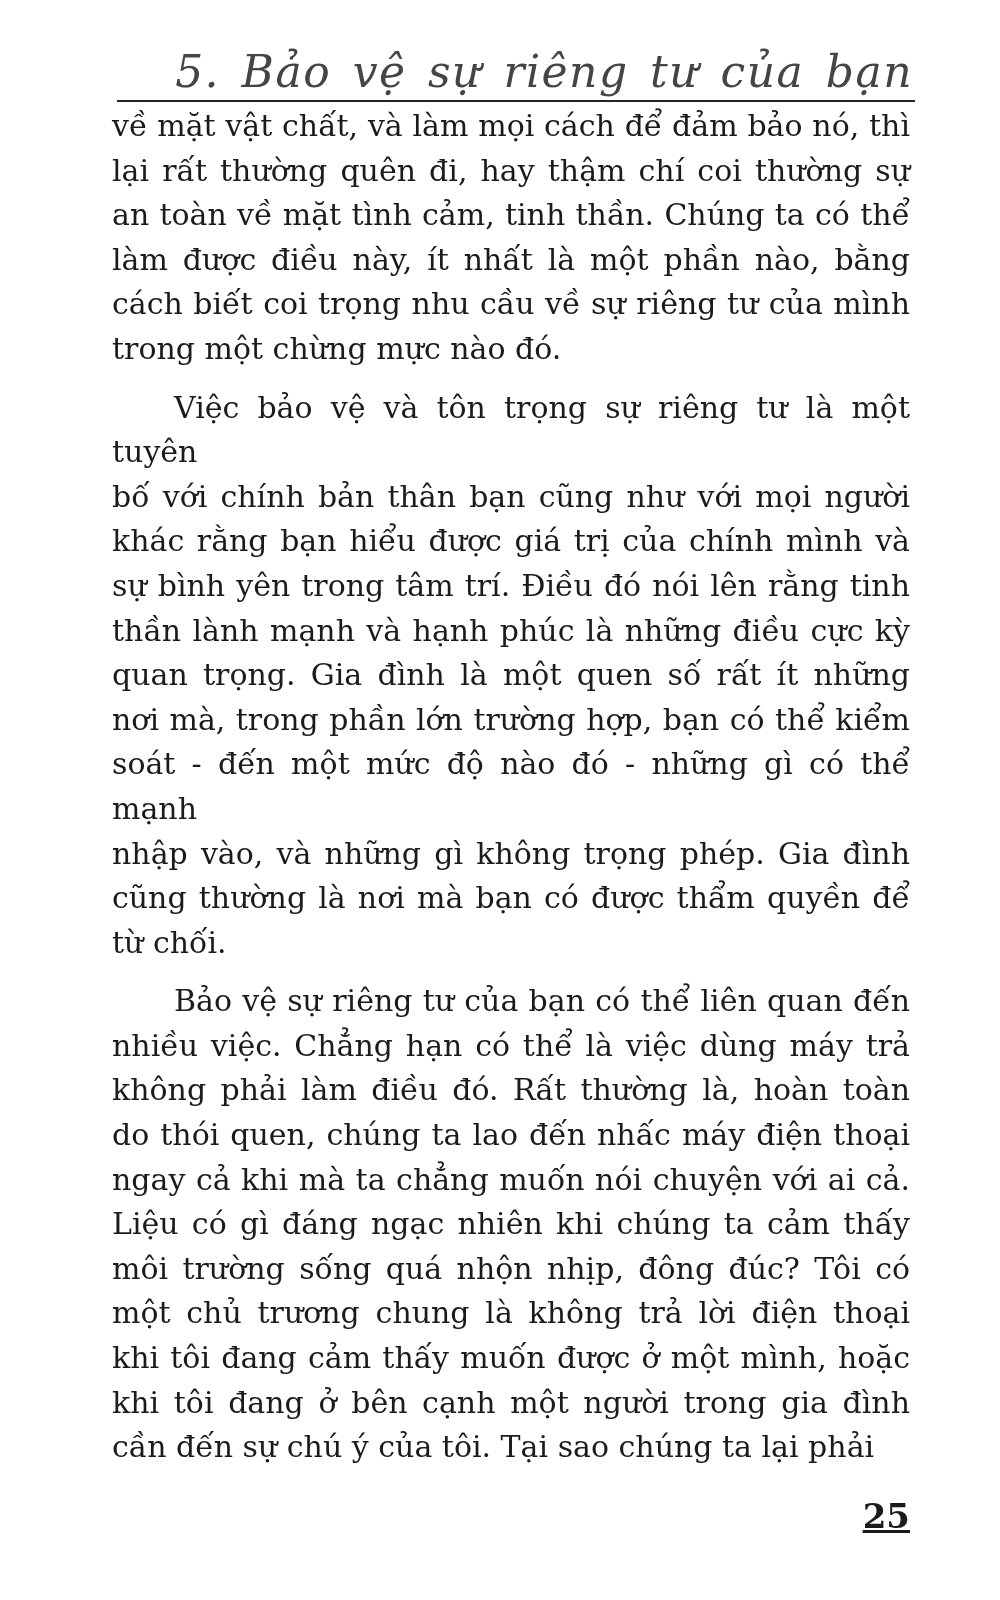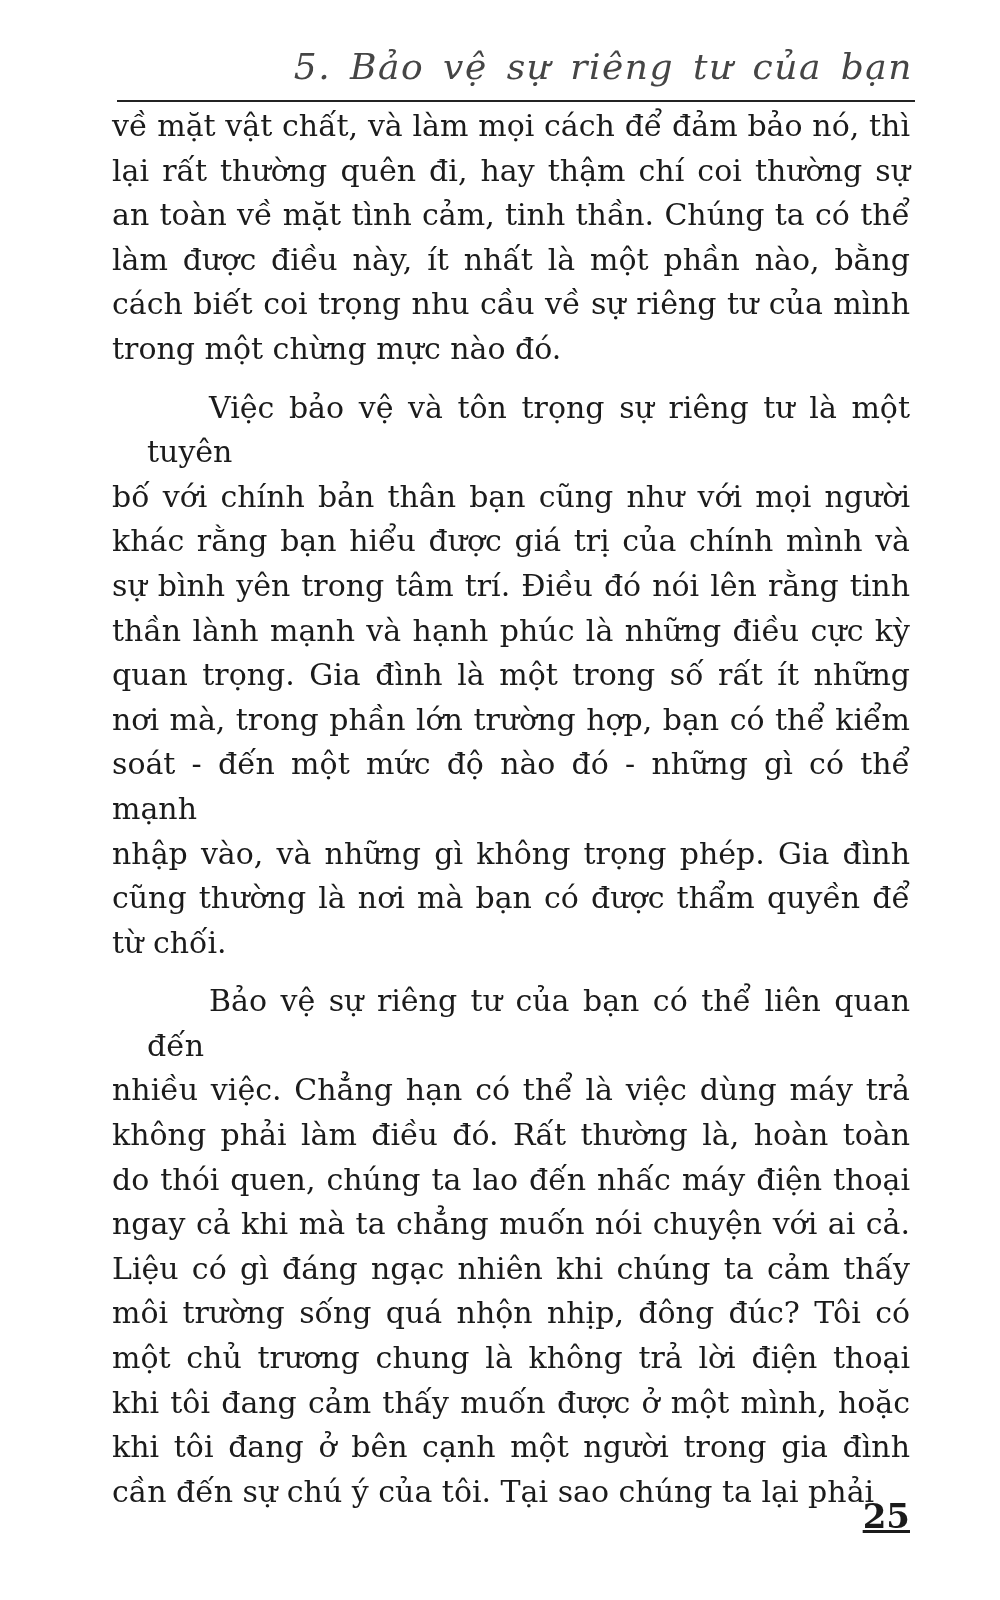--- a/index.html
+++ b/index.html
@@ -17,21 +17,21 @@
     overflow: hidden;
     font-family: "DejaVu Serif", serif;
   }
   .chapter-header {
     position: absolute;
     top: 46px;
     left: 112px;
     right: 87px;
     text-align: right;
     font-style: italic;
-    font-size: 36px;
+    font-size: 44px;
     letter-spacing: 1.5px;
     word-spacing: 6px;
     color: var(--header_text);
     white-space: nowrap;
   }
   .header-rule {
     position: absolute;
     top: 100px;
     left: 117px;
     width: 798px;
@@ -47,21 +47,21 @@
     line-height: 44.6px;
     color: var(--text);
   }
   .paragraph { margin: 0; }
   .paragraph + .paragraph { margin-top: 14px; }
   .line {
     text-align: justify;
     text-align-last: justify;
   }
   .line.last { text-align-last: left; }
-  .line.indent { text-indent: 62px; margin-left: 35px; }
+  .line.indent { text-indent: 62px; }
   .page-number {
     position: absolute;
     top: 1496px;
     right: 90px;
     font-size: 34px;
     font-weight: bold;
     color: var(--text);
     text-decoration: underline;
   }
 </style>
@@ -79,21 +79,21 @@
         <div class="line">làm được điều này, ít nhất là một phần nào, bằng</div>
         <div class="line">cách biết coi trọng nhu cầu về sự riêng tư của mình</div>
         <div class="line last">trong một chừng mực nào đó.</div>
       </div>
       <div class="paragraph">
         <div class="line indent">Việc bảo vệ và tôn trọng sự riêng tư là một tuyên</div>
         <div class="line">bố với chính bản thân bạn cũng như với mọi người</div>
         <div class="line">khác rằng bạn hiểu được giá trị của chính mình và</div>
         <div class="line">sự bình yên trong tâm trí. Điều đó nói lên rằng tinh</div>
         <div class="line">thần lành mạnh và hạnh phúc là những điều cực kỳ</div>
-        <div class="line">quan trọng. Gia đình là một trong số rất ít những</div>
+        <div class="line">quan trọng. Gia đình là một quen số rất ít những</div>
         <div class="line">nơi mà, trong phần lớn trường hợp, bạn có thể kiểm</div>
         <div class="line">soát - đến một mức độ nào đó - những gì có thể mạnh</div>
         <div class="line">nhập vào, và những gì không trọng phép. Gia đình</div>
         <div class="line">cũng thường là nơi mà bạn có được thẩm quyền để</div>
         <div class="line last">từ chối.</div>
       </div>
       <div class="paragraph">
         <div class="line indent">Bảo vệ sự riêng tư của bạn có thể liên quan đến</div>
         <div class="line">nhiều việc. Chẳng hạn có thể là việc dùng máy trả</div>
         <div class="line">không phải làm điều đó. Rất thường là, hoàn toàn</div>

